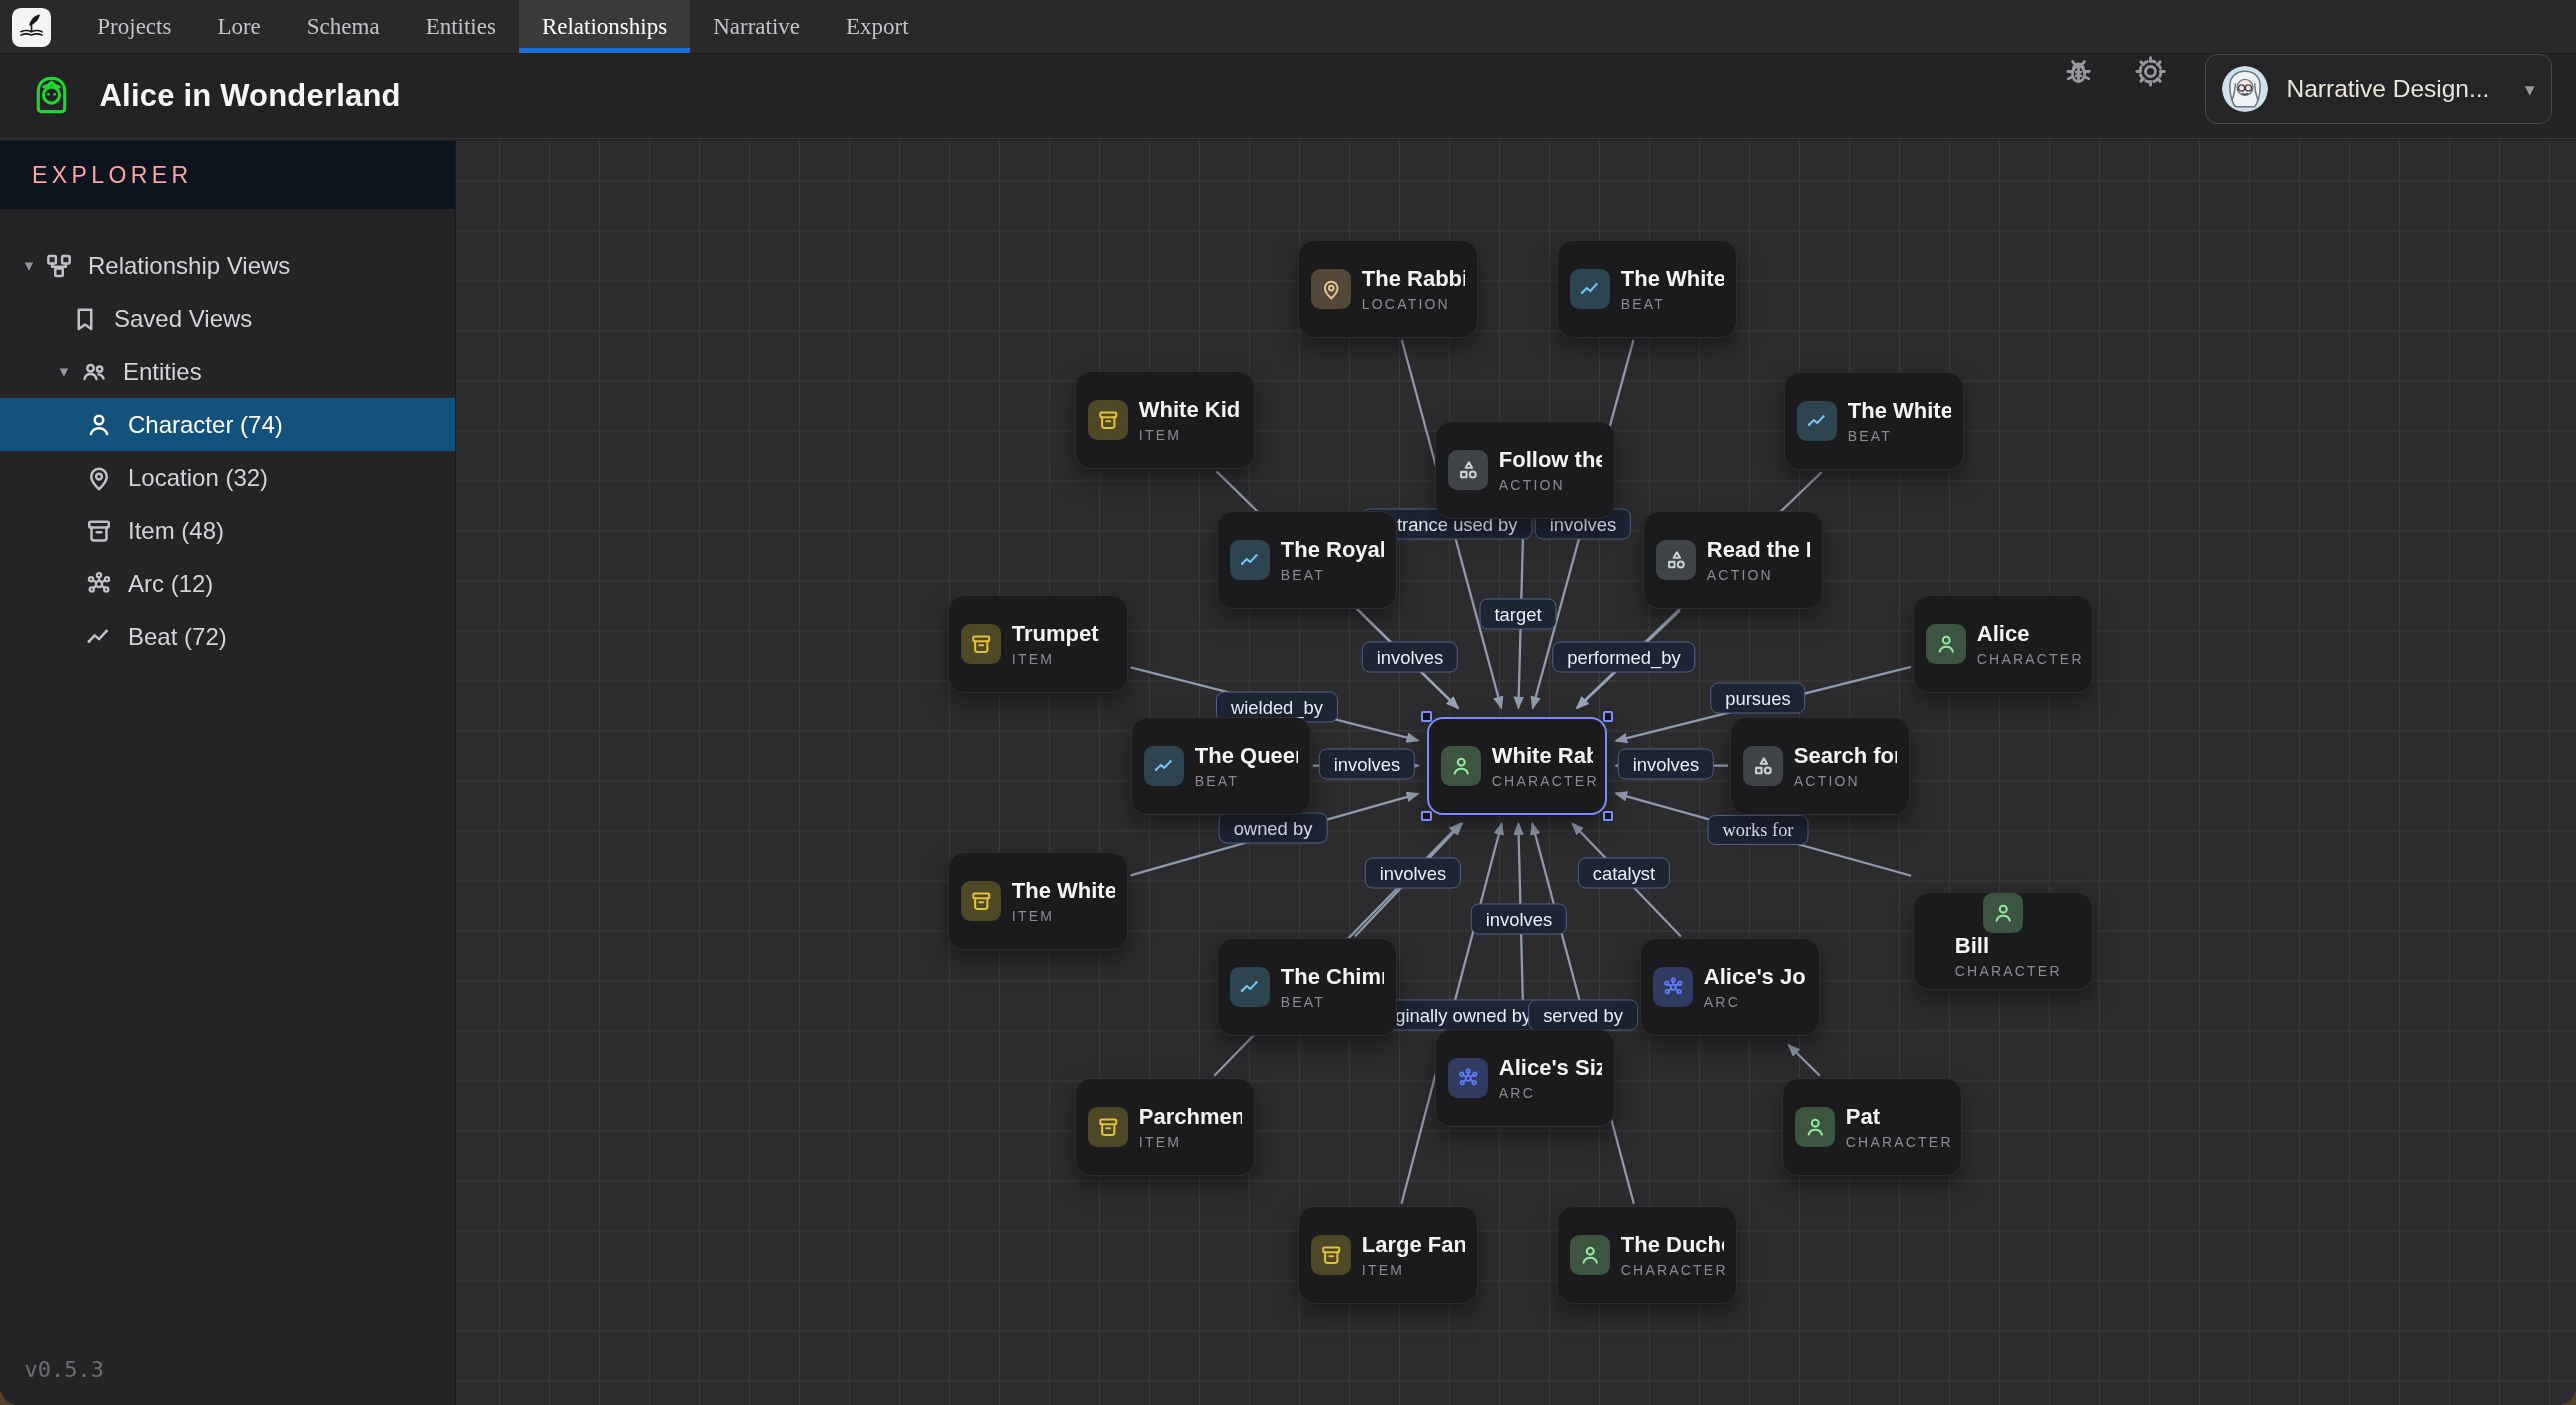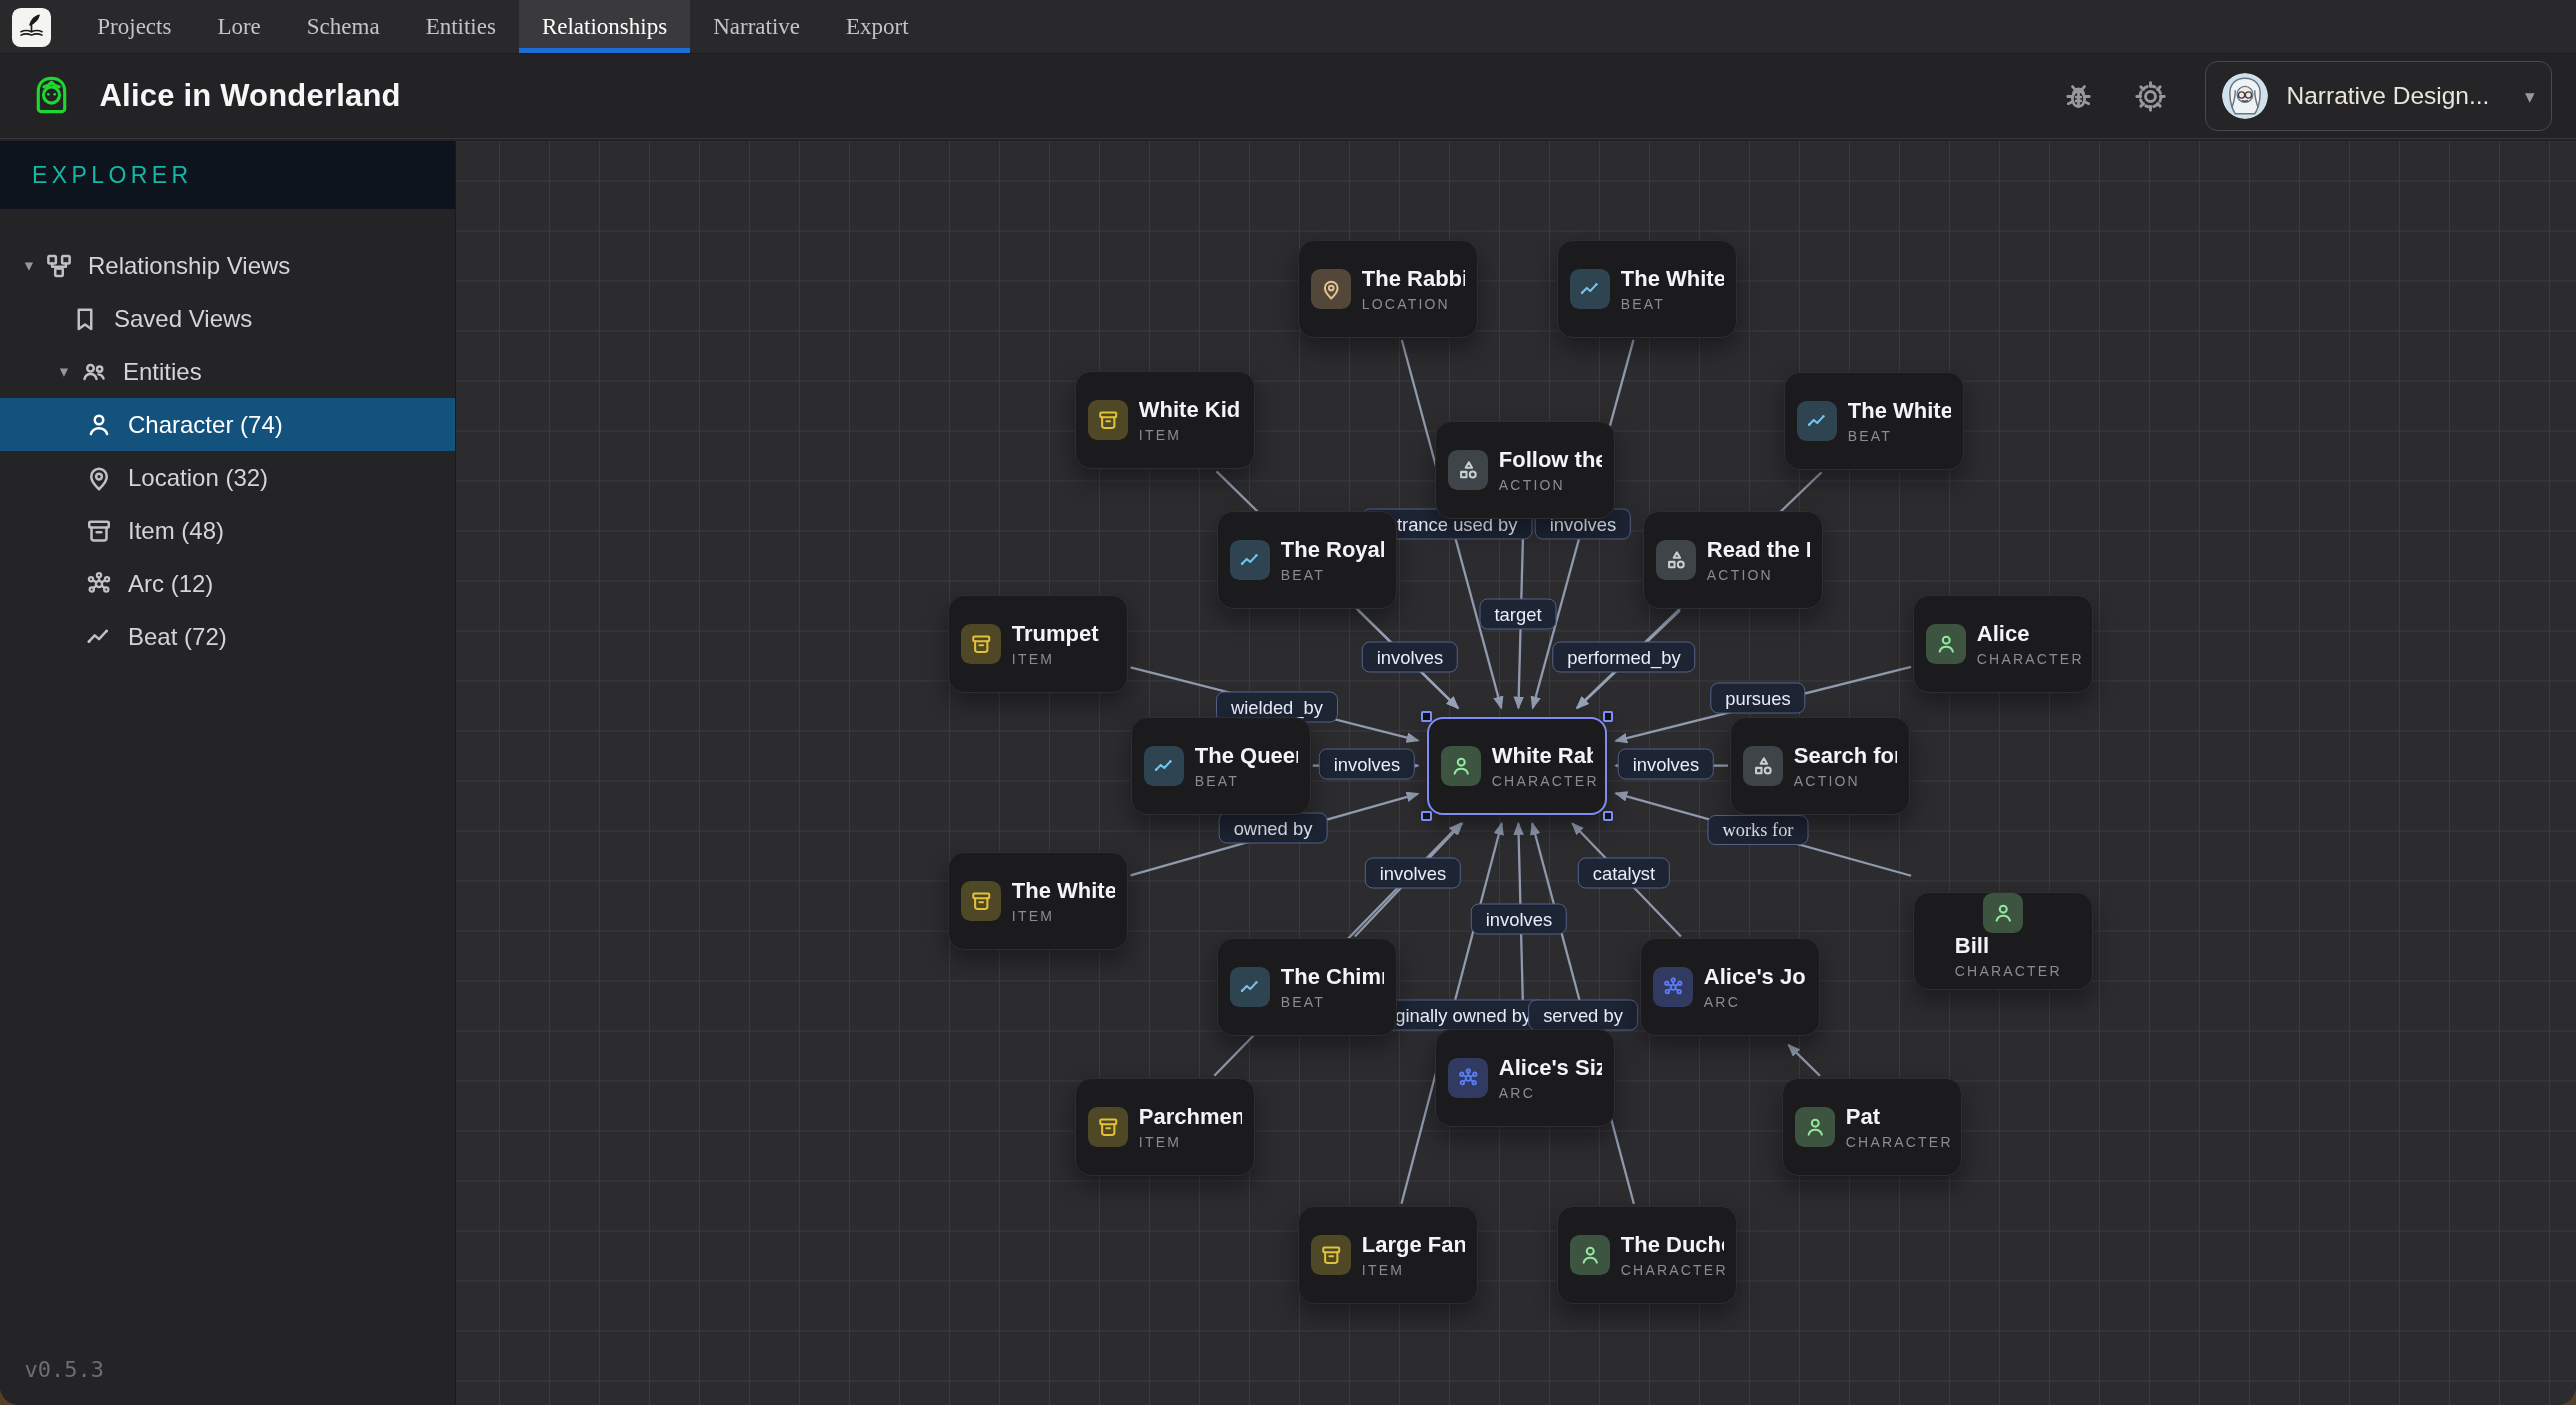--- a/index.html
+++ b/index.html
@@ -18,33 +18,33 @@
             position:relative;cursor:default;font-family:Liberation Serif, serif;}
   .nav-item.active{background:#3a3a3d;color:#ffffff;}
   .nav-item.active::after{content:"";position:absolute;left:0;right:0;bottom:0;height:5.3px;
             background:var(--accent,#1c6fd6);}
 
   
   .header{position:absolute;left:0;top:54px;width:100%;height:85px;background:#232325;
           border-bottom:1.8px solid #38383c;display:flex;align-items:center;}
   .proj-icon{margin-left:28px;width:47px;height:47px;flex:0 0 auto;}
   .page-title{margin-left:24.5px;font-size:31px;font-weight:700;color:#f7f7f8;letter-spacing:0.2px;}
-  .header-right{position:absolute;right:24.5px;top:0;height:100%;display:flex;align-items:center;gap:37px;}
+  .header-right{position:absolute;right:24.5px;top:0;height:100%;display:flex;gap:37px;}
   .hicon{width:35px;height:35px;color:#98989d;}
   .workspace-btn{display:flex;align-items:center;height:70px;width:347px;border:1.8px solid #4a4a4f;
                  border-radius:12.3px;padding:0 16px;background:#252527;}
   .avatar{width:46px;height:46px;border-radius:50%;overflow:hidden;flex:0 0 auto;}
   .workspace-label{margin-left:19px;font-size:24.5px;color:#e9e5da;white-space:nowrap;overflow:hidden;}
   .workspace-caret{margin-left:auto;font-size:19px;color:#9a9a9e;}
 
   
   .sidebar{position:absolute;left:0;top:141px;width:456px;bottom:0;background:#242427;
            border-right:0.9px solid #1a1a1c;}
   .explorer-bar{height:68px;background:#0e141d;display:flex;align-items:center;}
-  .explorer-bar span{margin-left:32px;font-size:23px;letter-spacing:4.4px;color:#14b8a6;}
+  .explorer-bar span{margin-left:32px;font-size:23px;letter-spacing:4.4px;color:#fca5a5;}
   .tree{padding-top:30px;}
   .tree-row{display:flex;align-items:center;height:53px;font-size:24px;color:#d4d4d8;cursor:default;}
   .tree-row.selected{background:#14527e;color:#ffffff;}
   .tree-row.selected .tree-icon{color:#ffffff;}
   .caret{width:30px;text-align:center;font-size:16.6px;color:#9696a0;flex:0 0 auto;}
   .tree-icon{width:30px;height:30px;margin-right:14px;color:#c0c0c5;flex:0 0 auto;}
   .tree-icon svg{width:100%;height:100%;}
   .ind-d0{padding-left:14px;} .ind-d1{padding-left:70px;}
   .ind-d1c{padding-left:49px;} .ind-d2{padding-left:84px;}
   .version{position:absolute;left:24.5px;bottom:23px;font-family:"DejaVu Sans Mono", monospace;

